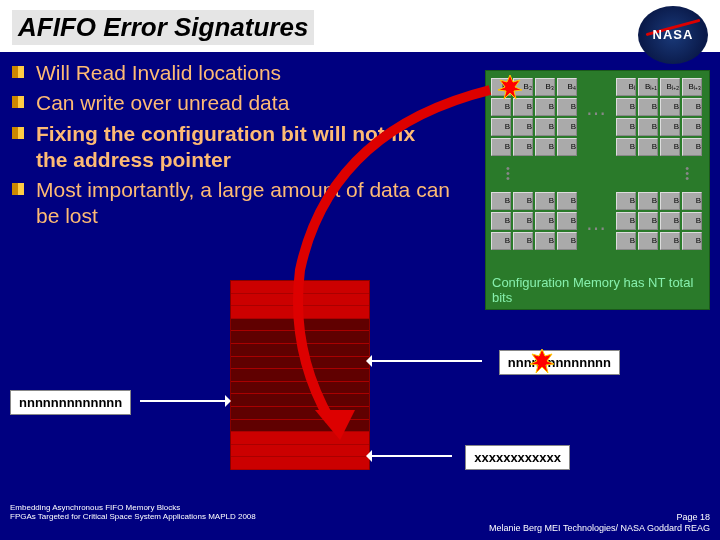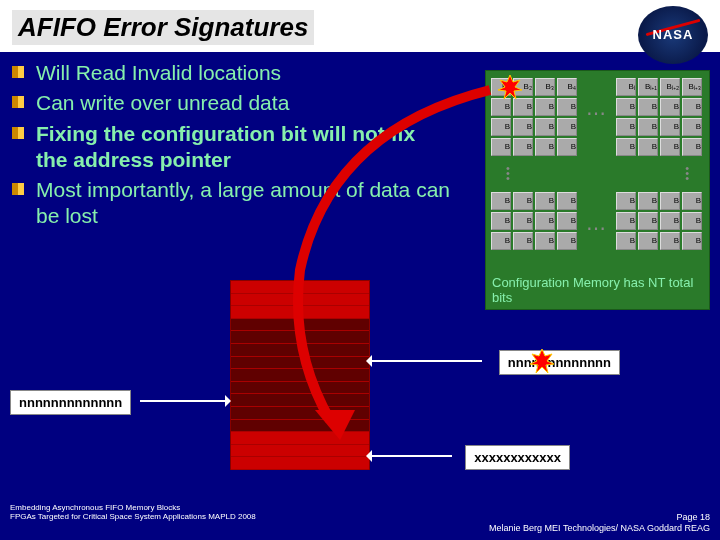--- a/index.html
+++ b/index.html
@@ -66,21 +66,21 @@
   }
   .bullet-marker {
     width: 12px; height: 12px;
     margin-top: 6px;
     margin-right: 12px;
     flex-shrink: 0;
   }
   .bullet-text {
     font-size: 21px;
     line-height: 1.25;
-    color: #86efac;
+    color: #fdba74;
   }
   .bold { font-weight: bold; }
   .config-mem {
     position: absolute;
     top: 70px; right: 10px;
     width: 225px; height: 240px;
     background: #2a7a2a;
     border: 1px solid #1a5a1a;
   }
   .chip-grid {

